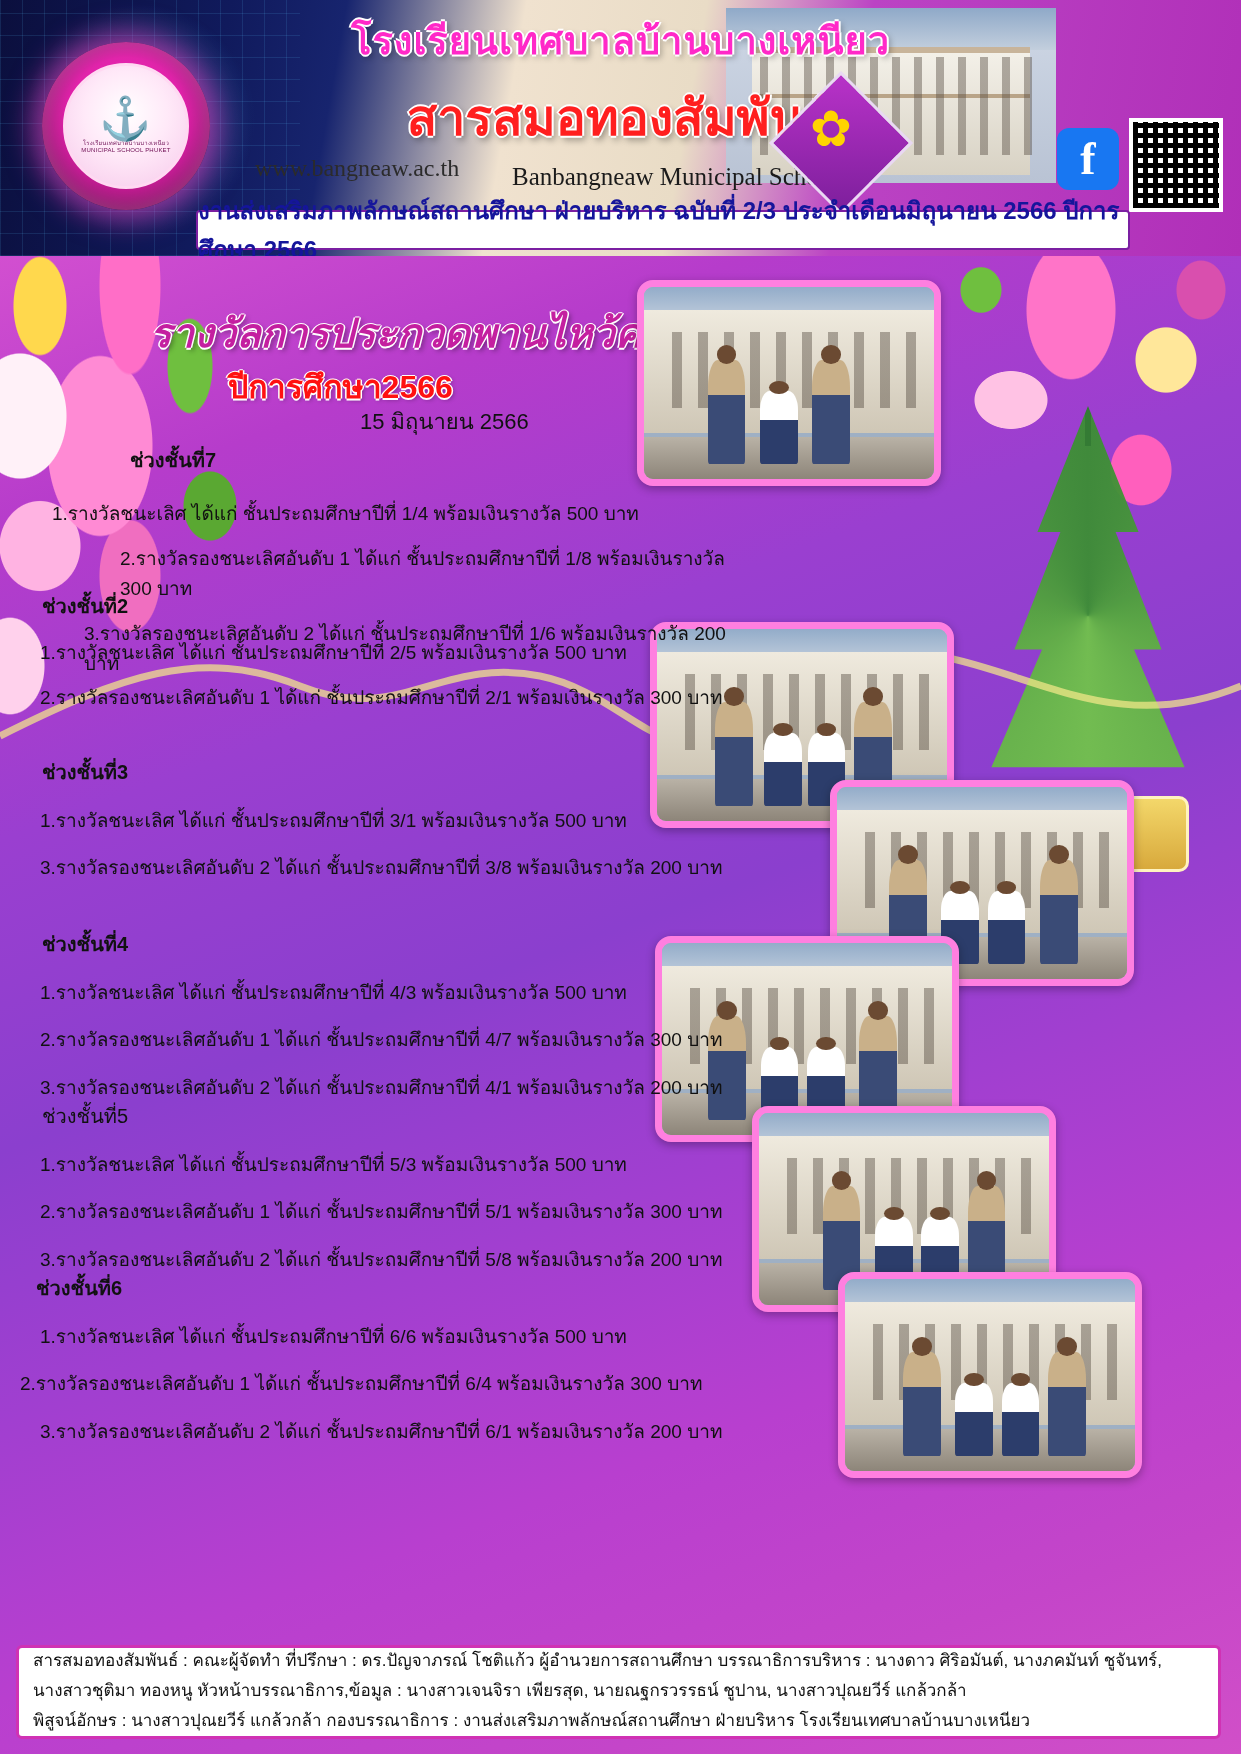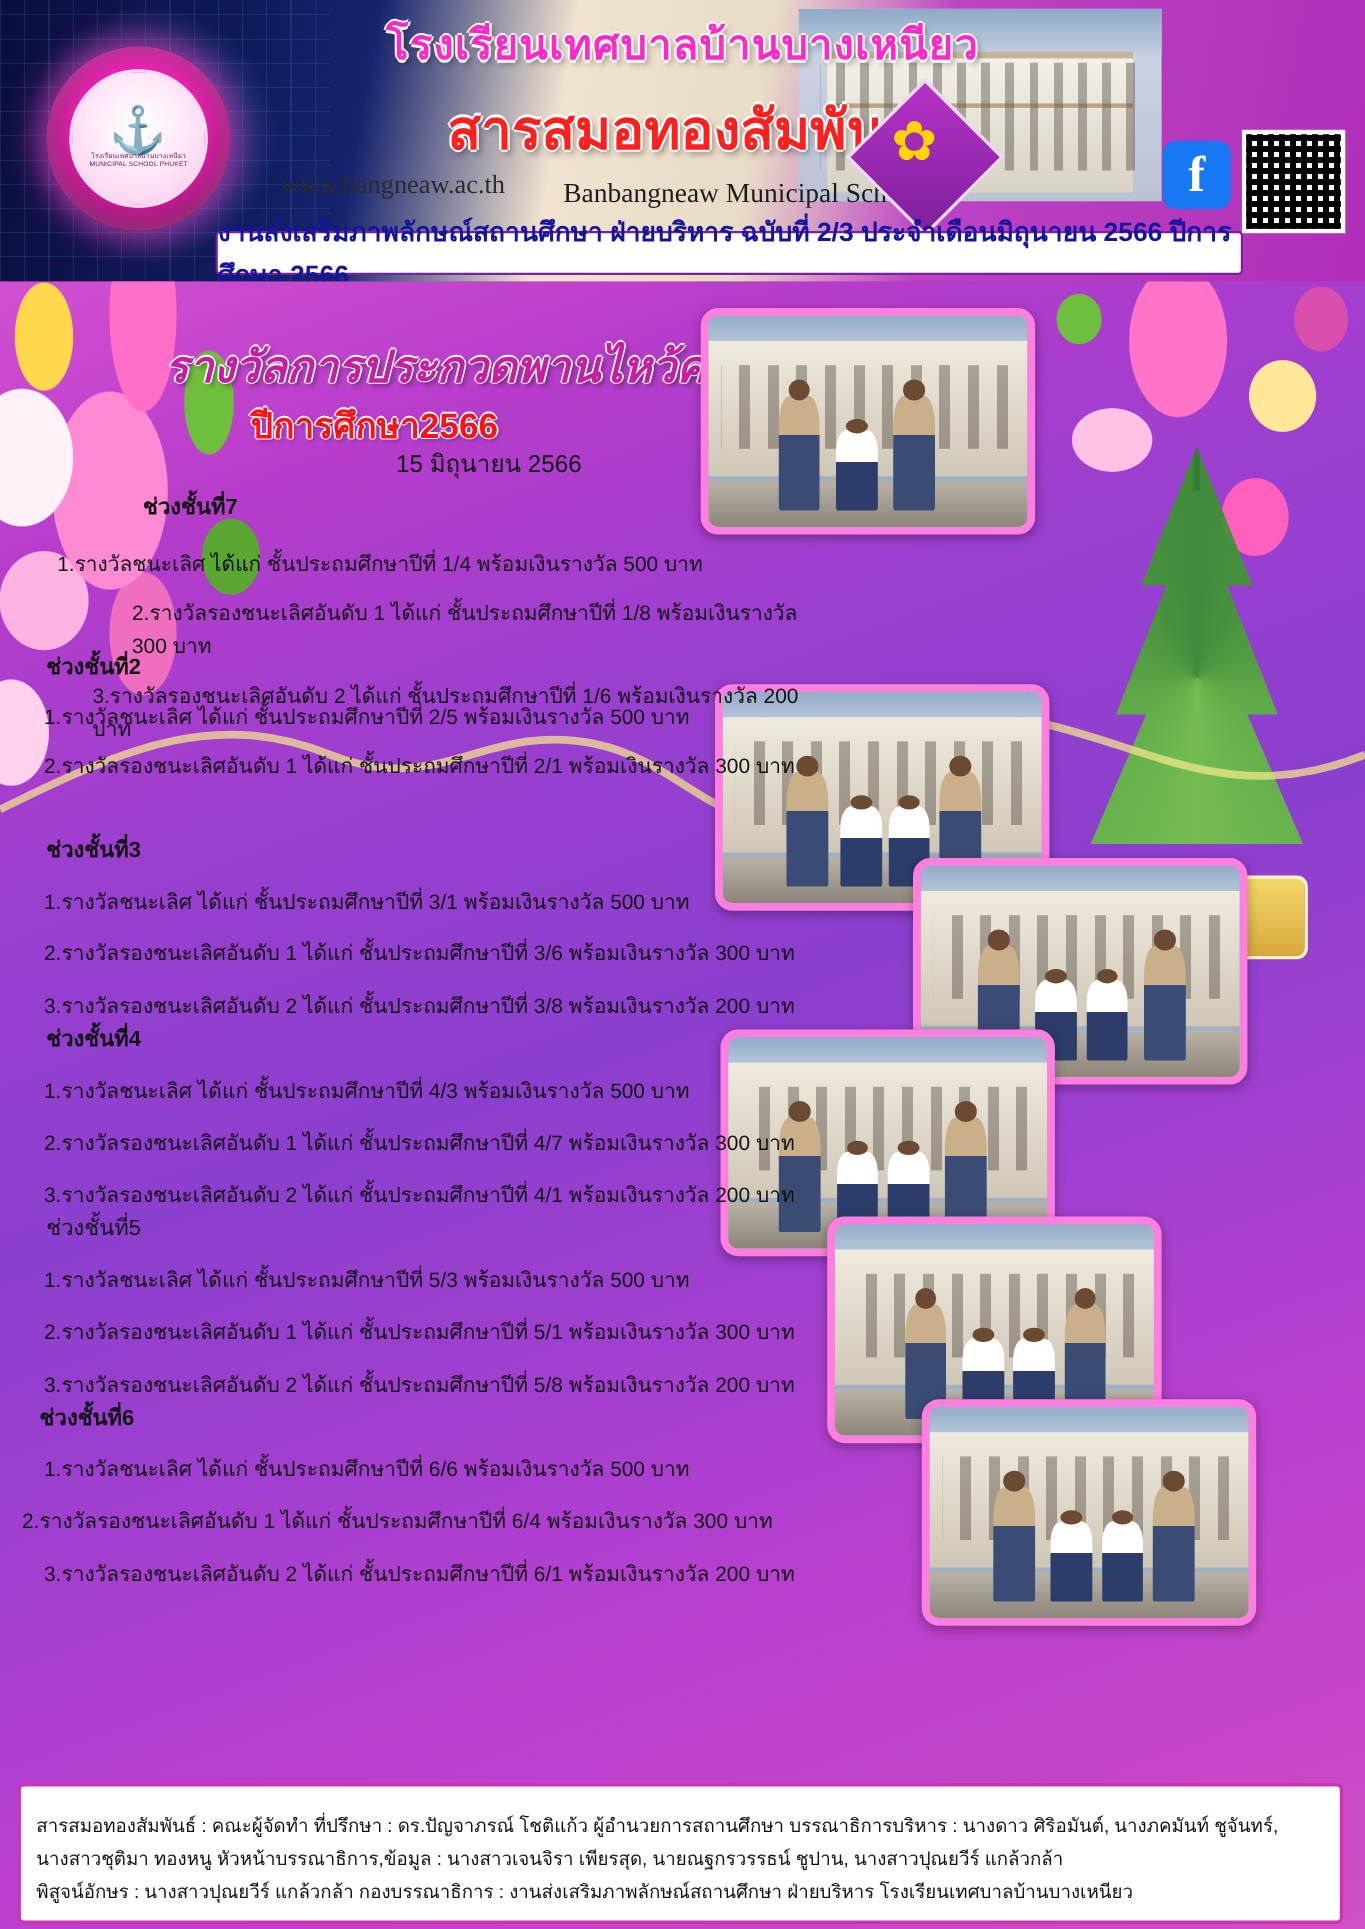--- a/index.html
+++ b/index.html
@@ -192,23 +192,23 @@
     background:repeating-linear-gradient(90deg,transparent 0 16px,rgba(70,60,50,.40) 16px 26px);
   }
   .ph-ground{position:absolute;left:0;bottom:0;width:100%;height:22%;background:linear-gradient(#b9b2a6,#8d8579);}
   .ph-people{position:absolute;left:0;bottom:8%;width:100%;height:54%;}
   .pp{position:absolute;bottom:0;width:13%;height:100%;background:linear-gradient(#c9b089 0 34%,#3a4b76 34% 100%);border-radius:26% 26% 4% 4%;}
   .pp.kid{height:70%;background:linear-gradient(#fff 0 40%,#2c3d6b 40% 100%);}
   .pp::before{content:"";position:absolute;left:24%;top:-14%;width:52%;height:18%;background:#6b4a32;border-radius:50%;}
 
   
   .footer{
-    position:absolute;left:16px;bottom:5px;width:1205px;height:128px;
+    position:absolute;left:16px;bottom:15px;width:1205px;height:94px;
     background:#fff;border:3px solid #d032b4;border-radius:6px;
-    padding:25px 14px;box-sizing:border-box;
+    padding:2px 14px;box-sizing:border-box;
   }
   .footer p{margin:0 0 7px 0;font-size:17px;color:#111;line-height:1.35;}
 </style>
 </head>
 <body>
 
 <div class="page">
 
   <div class="header">
     <div class="hdr-circuit"></div>
@@ -339,21 +339,20 @@
 
     <div class="grp" style="top:334px;">
       <div class="grp-head" style="padding-left:42px;">ช่วงชั้นที่2</div>
       <div class="grp-item" style="padding-left:40px;margin-top:16px;">1.รางวัลชนะเลิศ ได้แก่ ชั้นประถมศึกษาปีที่ 2/5 พร้อมเงินรางวัล 500 บาท</div>
       <div class="grp-item" style="padding-left:40px;margin-top:16px;">2.รางวัลรองชนะเลิศอันดับ 1  ได้แก่ ชั้นประถมศึกษาปีที่ 2/1 พร้อมเงินรางวัล 300 บาท</div>
     </div>
 
     <div class="grp" style="top:500px;">
       <div class="grp-head" style="padding-left:42px;">ช่วงชั้นที่3</div>
       <div class="grp-item" style="padding-left:40px;margin-top:18px;">1.รางวัลชนะเลิศ ได้แก่ ชั้นประถมศึกษาปีที่ 3/1 พร้อมเงินรางวัล 500 บาท</div>
-      <div class="grp-item" style="padding-left:40px;margin-top:18px;">2.รางวัลรองชนะเลิศอันดับ 1  ได้แก่ ชั้นประถมศึกษาปีที่ 3/6 พร้อมเงินรางวัล 300 บาท</div>
       <div class="grp-item" style="padding-left:40px;margin-top:18px;">3.รางวัลรองชนะเลิศอันดับ 2  ได้แก่ ชั้นประถมศึกษาปีที่ 3/8 พร้อมเงินรางวัล 200 บาท</div>
     </div>
 
     <div class="grp" style="top:672px;">
       <div class="grp-head" style="padding-left:42px;">ช่วงชั้นที่4</div>
       <div class="grp-item" style="padding-left:40px;margin-top:18px;">1.รางวัลชนะเลิศ ได้แก่ ชั้นประถมศึกษาปีที่ 4/3 พร้อมเงินรางวัล 500 บาท</div>
       <div class="grp-item" style="padding-left:40px;margin-top:18px;">2.รางวัลรองชนะเลิศอันดับ 1  ได้แก่ ชั้นประถมศึกษาปีที่ 4/7 พร้อมเงินรางวัล 300 บาท</div>
       <div class="grp-item" style="padding-left:40px;margin-top:18px;">3.รางวัลรองชนะเลิศอันดับ 2  ได้แก่ ชั้นประถมศึกษาปีที่ 4/1 พร้อมเงินรางวัล 200 บาท</div>
     </div>
 

